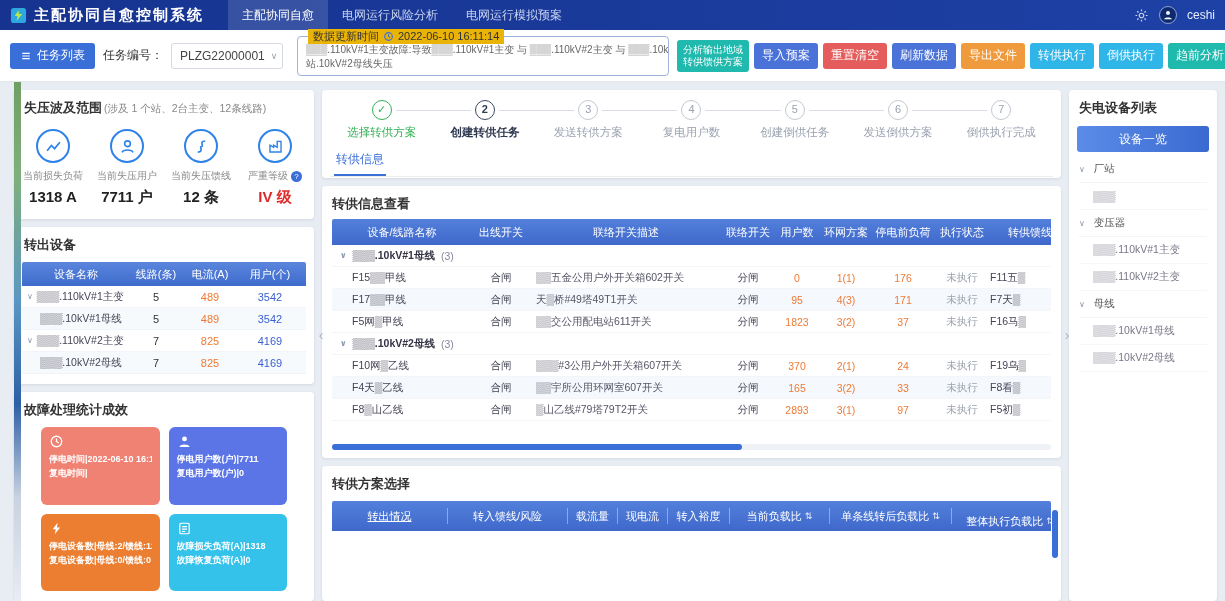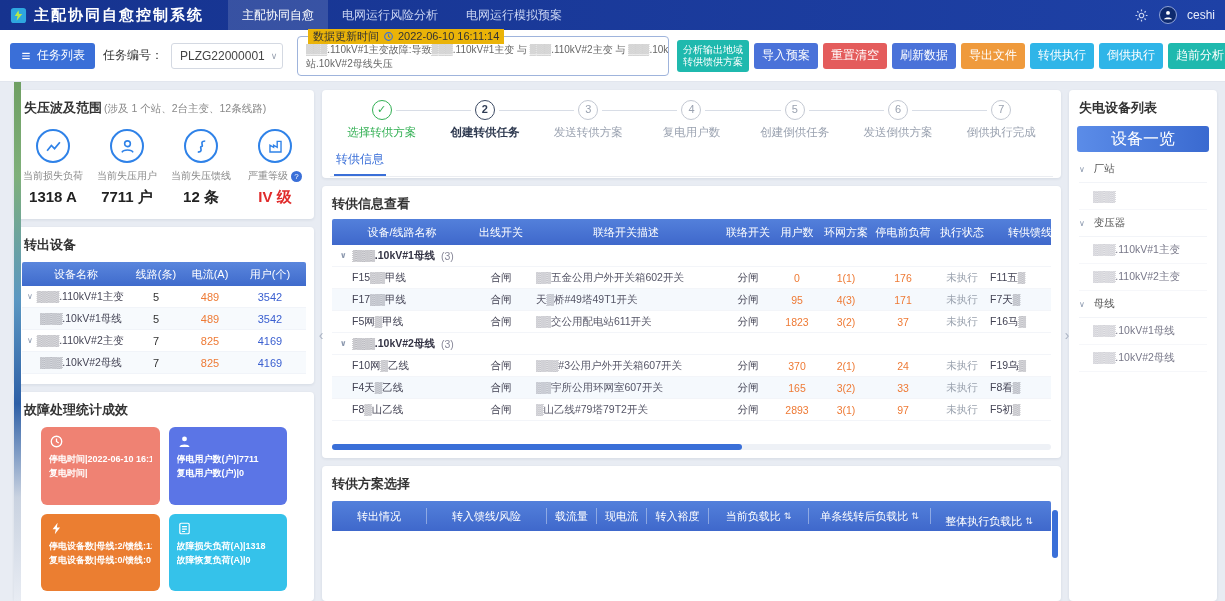--- a/index.html
+++ b/index.html
@@ -124,29 +124,29 @@
     color:#334; font-weight:600; gap:2px; border-bottom:1px solid #f3f5f9; cursor:pointer; }
   .gcount { color:#889; font-weight:normal; margin-left:4px; }
   .hscroll { margin:auto 10px 8px; height:6px; background:#eef1f6; border-radius:3px; }
   .hthumb { width:57%; height:6px; background:#3a6fd8; border-radius:3px; cursor:pointer; }
   .scheme-card { flex:1; position:relative; overflow:hidden; }
   .sch-head { display:flex; margin:2px 10px 0; background:linear-gradient(180deg,#5380db,#3f68cb);
     color:#fff; height:30px; align-items:center; font-size:11px; border-radius:2px 2px 0 0; overflow:hidden; }
   .sch-head > div { display:flex; align-items:center; justify-content:center; white-space:nowrap;
     overflow:hidden; flex:none; height:16px; border-right:1px solid rgba(255,255,255,.38); }
   .sch-head > div:last-child { border-right:none;margin-top:10px; }
-  .s0{width:95px;} .s1{width:120px;} .s2{width:50px;} .s3{width:50px;} .s4{width:62px;}
+  .s0{width:116px;text-decoration:underline;} .s1{width:120px;} .s2{width:50px;} .s3{width:50px;} .s4{width:62px;}
   .s5{width:100px;} .s6{width:122px;} .s7{width:116px;}
   .sort { font-size:9px; margin-left:3px; opacity:.9; cursor:pointer; }
   .vthumb { position:absolute; right:3px; top:44px; width:6px; height:48px; background:#3a6fd8;
     border-radius:3px; cursor:pointer; }
   
   .right-col { width:148px; flex:none; }
   .right-panel { height:100%; overflow:hidden; }
-  .banner { margin:3px 8px 4px; background:linear-gradient(90deg,#5b8ce8,#3a6ad0); color:#fff; font-size:16px;
+  .banner { margin:3px 8px 4px; background:linear-gradient(90deg,#5b8ce8,#3a6ad0); color:#fff; font-size:12px;
     height:26px; border-radius:3px; display:flex; align-items:center; justify-content:center; cursor:pointer; }
   .tree { font-size:10.5px; color:#555; padding:0 10px; }
   .tree-group { display:flex; align-items:center; gap:5px; height:27px; border-bottom:1px solid #f2f4f8; cursor:pointer; }
   .tree-child { height:27px; display:flex; align-items:center; padding-left:14px; color:#778;
     border-bottom:1px solid #f6f7fa; cursor:pointer; white-space:nowrap; overflow:hidden; }
   
   .handle { position:absolute; top:238px; width:12px; height:30px; color:#aab3c2; font-size:14px;
     display:flex; align-items:center; justify-content:center; cursor:pointer; }
   .hl { left:315px; } .hr { right:152px; }
 </style>

